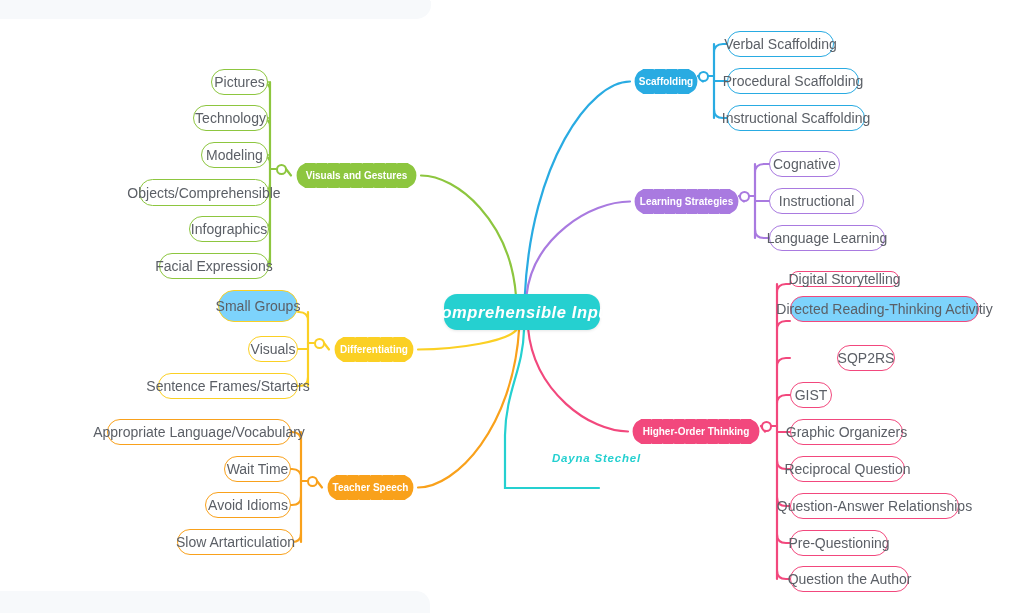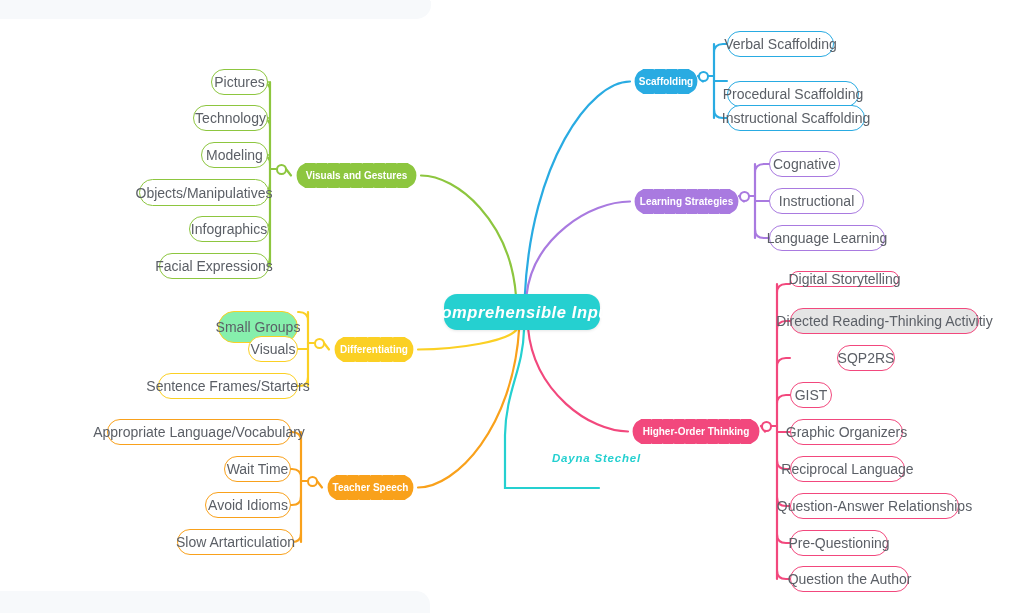--- a/index.html
+++ b/index.html
@@ -117,36 +117,36 @@
       <div class="node l2" style="left: 211px; top: 69px; width: 57px; height: 26px; border-color: rgb(141, 198, 63); color: rgb(91, 95, 102); background: rgb(255, 255, 255);">
         <span>Pictures</span>
       </div>
       <div class="node l2" style="left: 193px; top: 105px; width: 75px; height: 26px; border-color: rgb(141, 198, 63); color: rgb(91, 95, 102); background: rgb(255, 255, 255);">
         <span>Technology</span>
       </div>
       <div class="node l2" style="left: 201px; top: 142px; width: 67px; height: 26px; border-color: rgb(141, 198, 63); color: rgb(91, 95, 102); background: rgb(255, 255, 255);">
         <span>Modeling</span>
       </div>
       <div class="node l2" style="left: 139px; top: 179px; width: 130px; height: 27px; border-color: rgb(141, 198, 63); color: rgb(91, 95, 102); background: rgb(255, 255, 255);">
-        <span>Objects/Manipulatives</span>
+        <span>Objects/Comprehensible</span>
       </div>
       <div class="node l2" style="left: 189px; top: 216px; width: 80px; height: 26px; border-color: rgb(141, 198, 63); color: rgb(91, 95, 102); background: rgb(255, 255, 255);">
         <span>Infographics</span>
       </div>
       <div class="node l2" style="left: 159px; top: 253px; width: 110px; height: 26px; border-color: rgb(141, 198, 63); color: rgb(91, 95, 102); background: rgb(255, 255, 255);">
         <span>Facial Expressions</span>
       </div>
       <div class="dot" style="left: 275.5px; top: 163.5px; border: 2.2px solid rgb(141, 198, 63);"></div>
       <div class="node l1" style="left: 292px; top: 163px; width: 129px; height: 25px;">
         <svg class="scallop" viewBox="0 0 129 25" preserveAspectRatio="none">
           <path d="M 12.5 24.4375 Q 18.27777777777778 28.75 24.055555555555557 24.4375 Q 29.833333333333336 28.75 35.611111111111114 24.4375 Q 41.388888888888886 28.75 47.166666666666664 24.4375 Q 52.94444444444444 28.75 58.72222222222222 24.4375 Q 64.5 28.75 70.27777777777777 24.4375 Q 76.05555555555554 28.75 81.83333333333333 24.4375 Q 87.61111111111111 28.75 93.38888888888889 24.4375 Q 99.16666666666666 28.75 104.94444444444444 24.4375 Q 110.72222222222223 28.75 116.5 24.4375 A 14 13.25 0 0 0 116.5 0.5625 Q 110.72222222222223 -3.75 104.94444444444444 0.5625 Q 99.16666666666666 -3.75 93.38888888888889 0.5625 Q 87.61111111111111 -3.75 81.83333333333333 0.5625 Q 76.05555555555554 -3.75 70.27777777777777 0.5625 Q 64.5 -3.75 58.72222222222222 0.5625 Q 52.94444444444444 -3.75 47.166666666666664 0.5625 Q 41.388888888888886 -3.75 35.611111111111114 0.5625 Q 29.833333333333336 -3.75 24.055555555555557 0.5625 Q 18.27777777777778 -3.75 12.5 0.5625 A 14 13.25 0 0 0 12.5 24.4375 Z" fill="#8dc63f"></path>
         </svg>
         <span class="lbl">Visuals and Gestures</span>
       </div>
-      <div class="node l2" style="left: 218px; top: 311px; width: 80px; height: 32px; border-color: rgb(251, 208, 36); color: rgb(91, 95, 102); background: #86efac;">
+      <div class="node l2" style="left: 218px; top: 290px; width: 80px; height: 32px; border-color: rgb(251, 208, 36); color: rgb(91, 95, 102); background: #7dd3fc;">
         <span>Small Groups</span>
       </div>
       <div class="node l2" style="left: 248px; top: 336px; width: 50px; height: 26px; border-color: rgb(251, 208, 36); color: rgb(91, 95, 102); background: rgb(255, 255, 255);">
         <span>Visuals</span>
       </div>
       <div class="node l2" style="left: 158px; top: 373px; width: 140px; height: 26px; border-color: rgb(251, 208, 36); color: rgb(91, 95, 102); background: rgb(255, 255, 255);">
         <span>Sentence Frames/Starters</span>
       </div>
       <div class="dot" style="left: 313.5px; top: 337.5px; border: 2.2px solid rgb(251, 208, 36);"></div>
       <div class="node l1" style="left: 330px; top: 337px; width: 88px; height: 25px;">
@@ -170,21 +170,21 @@
       <div class="dot" style="left: 306.5px; top: 475.5px; border: 2.2px solid rgb(249, 161, 27);"></div>
       <div class="node l1" style="left: 323px; top: 475px; width: 95px; height: 25px;">
         <svg class="scallop" viewBox="0 0 95 25" preserveAspectRatio="none">
           <path d="M 12.5 24.4375 Q 18.333333333333332 28.75 24.166666666666664 24.4375 Q 29.999999999999996 28.75 35.83333333333333 24.4375 Q 41.666666666666664 28.75 47.5 24.4375 Q 53.33333333333333 28.75 59.166666666666664 24.4375 Q 65 28.75 70.83333333333333 24.4375 Q 76.66666666666666 28.75 82.5 24.4375 A 14 13.25 0 0 0 82.5 0.5625 Q 76.66666666666666 -3.75 70.83333333333333 0.5625 Q 65 -3.75 59.166666666666664 0.5625 Q 53.33333333333333 -3.75 47.5 0.5625 Q 41.666666666666664 -3.75 35.83333333333333 0.5625 Q 29.999999999999996 -3.75 24.166666666666664 0.5625 Q 18.333333333333332 -3.75 12.5 0.5625 A 14 13.25 0 0 0 12.5 24.4375 Z" fill="#f9a11b"></path>
         </svg>
         <span class="lbl">Teacher Speech</span>
       </div>
       <div class="node l2" style="left: 727px; top: 31px; width: 107px; height: 26px; border-color: rgb(41, 171, 226); color: rgb(91, 95, 102); background: rgb(255, 255, 255);">
         <span>Verbal Scaffolding</span>
       </div>
-      <div class="node l2" style="left: 727px; top: 81px; width: 132px; height: 26px; border-color: rgb(41, 171, 226); color: rgb(91, 95, 102); background: rgb(255, 255, 255);">
+      <div class="node l2" style="left: 727px; top: 68px; width: 132px; height: 26px; border-color: rgb(41, 171, 226); color: rgb(91, 95, 102); background: rgb(255, 255, 255);">
         <span>Procedural Scaffolding</span>
       </div>
       <div class="node l2" style="left: 727px; top: 105px; width: 138px; height: 26px; border-color: rgb(41, 171, 226); color: rgb(91, 95, 102); background: rgb(255, 255, 255);">
         <span>Instructional Scaffolding</span>
       </div>
       <div class="dot" style="left: 697.5px; top: 70.5px; border: 2.2px solid rgb(41, 171, 226);"></div>
       <div class="node l1" style="left: 630px; top: 69px; width: 72px; height: 25px;">
         <svg class="scallop" viewBox="0 0 72 25" preserveAspectRatio="none">
           <path d="M 12.5 24.4375 Q 18.375 28.75 24.25 24.4375 Q 30.125 28.75 36 24.4375 Q 41.875 28.75 47.75 24.4375 Q 53.625 28.75 59.5 24.4375 A 14 13.25 0 0 0 59.5 0.5625 Q 53.625 -3.75 47.75 0.5625 Q 41.875 -3.75 36 0.5625 Q 30.125 -3.75 24.25 0.5625 Q 18.375 -3.75 12.5 0.5625 A 14 13.25 0 0 0 12.5 24.4375 Z" fill="#29abe2"></path>
         </svg>
@@ -202,34 +202,34 @@
       <div class="dot" style="left: 738.5px; top: 190.5px; border: 2.2px solid rgb(169, 122, 224);"></div>
       <div class="node l1" style="left: 630px; top: 189px; width: 113px; height: 25px;">
         <svg class="scallop" viewBox="0 0 113 25" preserveAspectRatio="none">
           <path d="M 12.5 24.4375 Q 18 28.75 23.5 24.4375 Q 29 28.75 34.5 24.4375 Q 40 28.75 45.5 24.4375 Q 51 28.75 56.5 24.4375 Q 62 28.75 67.5 24.4375 Q 73 28.75 78.5 24.4375 Q 84 28.75 89.5 24.4375 Q 95 28.75 100.5 24.4375 A 14 13.25 0 0 0 100.5 0.5625 Q 95 -3.75 89.5 0.5625 Q 84 -3.75 78.5 0.5625 Q 73 -3.75 67.5 0.5625 Q 62 -3.75 56.5 0.5625 Q 51 -3.75 45.5 0.5625 Q 40 -3.75 34.5 0.5625 Q 29 -3.75 23.5 0.5625 Q 18 -3.75 12.5 0.5625 A 14 13.25 0 0 0 12.5 24.4375 Z" fill="#a97ae0"></path>
         </svg>
         <span class="lbl">Learning Strategies</span>
       </div>
       <div class="node l2" style="left: 790px; top: 271px; width: 109px; height: 16px; border-color: rgb(242, 72, 125); color: rgb(91, 95, 102); background: rgb(255, 255, 255);">
         <span>Digital Storytelling</span>
       </div>
-      <div class="node l2" style="left: 790px; top: 308px; width: 189px; height: 26px; border-color: rgb(242, 72, 125); color: rgb(91, 95, 102); background: #e5e5e5;">
+      <div class="node l2" style="left: 790px; top: 296px; width: 189px; height: 26px; border-color: rgb(242, 72, 125); color: rgb(91, 95, 102); background: #7dd3fc;">
         <span>Directed Reading-Thinking Activitiy</span>
       </div>
       <div class="node l2" style="left: 790px; top: 345px; width: 58px; height: 26px; border-color: rgb(242, 72, 125); color: rgb(91, 95, 102); background: rgb(255, 255, 255); margin-left: 47px;">
         <span>SQP2RS</span>
       </div>
       <div class="node l2" style="left: 790px; top: 382px; width: 42px; height: 26px; border-color: rgb(242, 72, 125); color: rgb(91, 95, 102); background: rgb(255, 255, 255);">
         <span>GIST</span>
       </div>
       <div class="node l2" style="left: 790px; top: 419px; width: 113px; height: 26px; border-color: rgb(242, 72, 125); color: rgb(91, 95, 102); background: rgb(255, 255, 255);">
         <span>Graphic Organizers</span>
       </div>
       <div class="node l2" style="left: 790px; top: 456px; width: 115px; height: 26px; border-color: rgb(242, 72, 125); color: rgb(91, 95, 102); background: rgb(255, 255, 255);">
-        <span>Reciprocal Language</span>
+        <span>Reciprocal Question</span>
       </div>
       <div class="node l2" style="left: 790px; top: 493px; width: 169px; height: 26px; border-color: rgb(242, 72, 125); color: rgb(91, 95, 102); background: rgb(255, 255, 255);">
         <span>Question-Answer Relationships</span>
       </div>
       <div class="node l2" style="left: 790px; top: 530px; width: 98px; height: 26px; border-color: rgb(242, 72, 125); color: rgb(91, 95, 102); background: rgb(255, 255, 255);">
         <span>Pre-Questioning</span>
       </div>
       <div class="node l2" style="left: 790px; top: 566px; width: 119px; height: 26px; border-color: rgb(242, 72, 125); color: rgb(91, 95, 102); background: rgb(255, 255, 255);">
         <span>Question the Author</span>
       </div>

